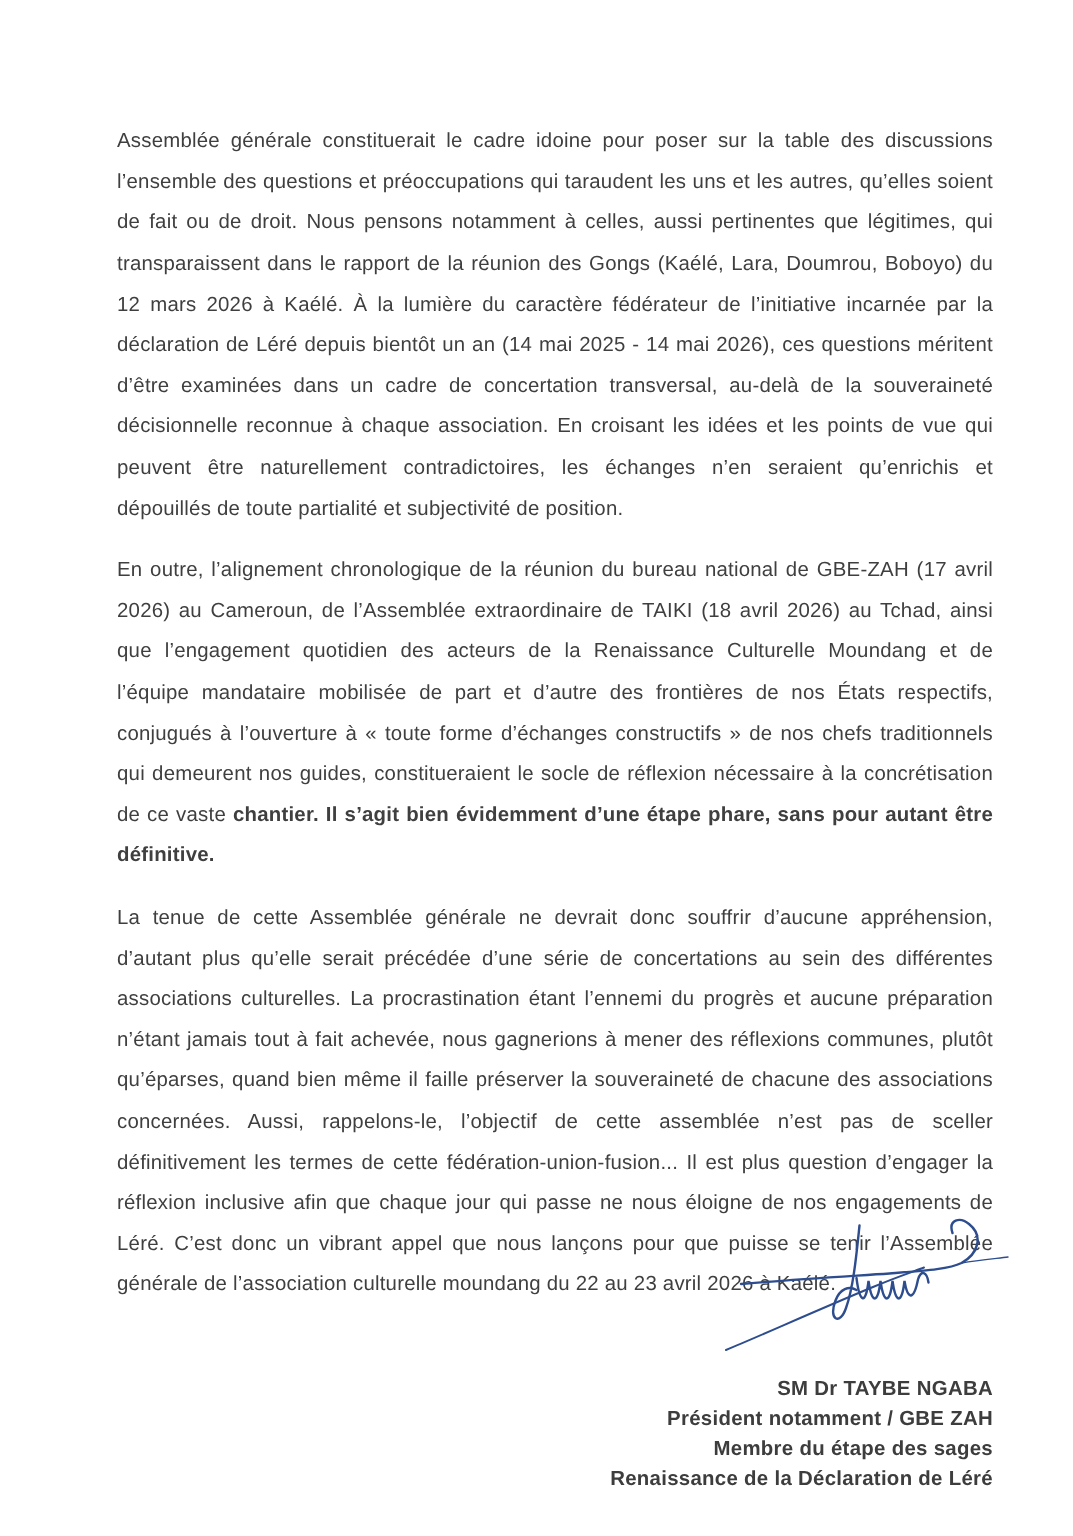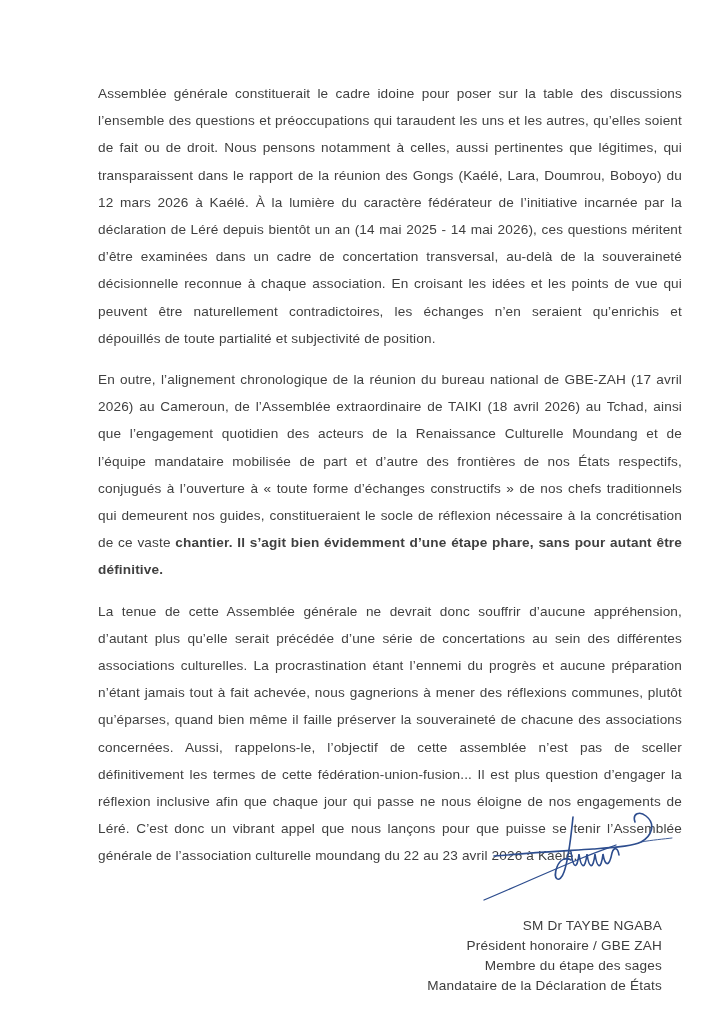--- a/index.html
+++ b/index.html
@@ -15,40 +15,39 @@
   .content {
     position: absolute;
     left: 78px;
     top: 80px;
     width: 584px;
     color: #3f3f3f;
     font-size: 13.6px;
     line-height: 27.2px;
     text-align: justify;
     letter-spacing: 0.15px;
-    margin-left: 20px;
   }
   .content p { margin: 0 0 14px 0; }
   .seg-bold { font-weight: 700; }
   .signature-wrap {
     position: absolute;
     left: 478px;
     top: 808px;
     width: 198px;
     height: 98px;
   }
   .signatory {
     position: absolute;
     right: 53px;
     top: 916px;
     width: 420px;
     text-align: right;
     color: #3d3d3d;
     font-size: 13.6px;
-    font-weight: 400;
+    font-weight: 700;
     line-height: 20px;
     letter-spacing: 0.2px;
   }
   .signatory div { white-space: nowrap; }
 </style>
 </head>
 <body>
 
 <div class="page">
 
@@ -70,18 +69,18 @@
 
         <path class="sig-stroke" d="M95,9 C93,28 91,50 86,64 C82,76 74,72 79,59 C82,51 88,49 93,52" stroke="#2d4d8e"></path>
 
         <path class="sig-stroke" d="M93,44 C95,60 99,63 101,46 C103,60 107,63 109,46 C111,60 115,63 117,46 C119,60 123,63 125,46 C127,58 131,60 134,45 C136,38 140,40 141,47" stroke="#2d4d8e"></path>
       </g>
     </svg>
   </div>
 
   <div class="signatory">
     <div>SM Dr TAYBE NGABA</div>
-    <div>Président honoraire / GBE ZAH</div>
+    <div>Président notamment / GBE ZAH</div>
     <div>Membre du étape des sages</div>
-    <div>Mandataire de la Déclaration de États</div>
+    <div>Renaissance de la Déclaration de Léré</div>
   </div>
 
 </div>
 
 </body></html>

